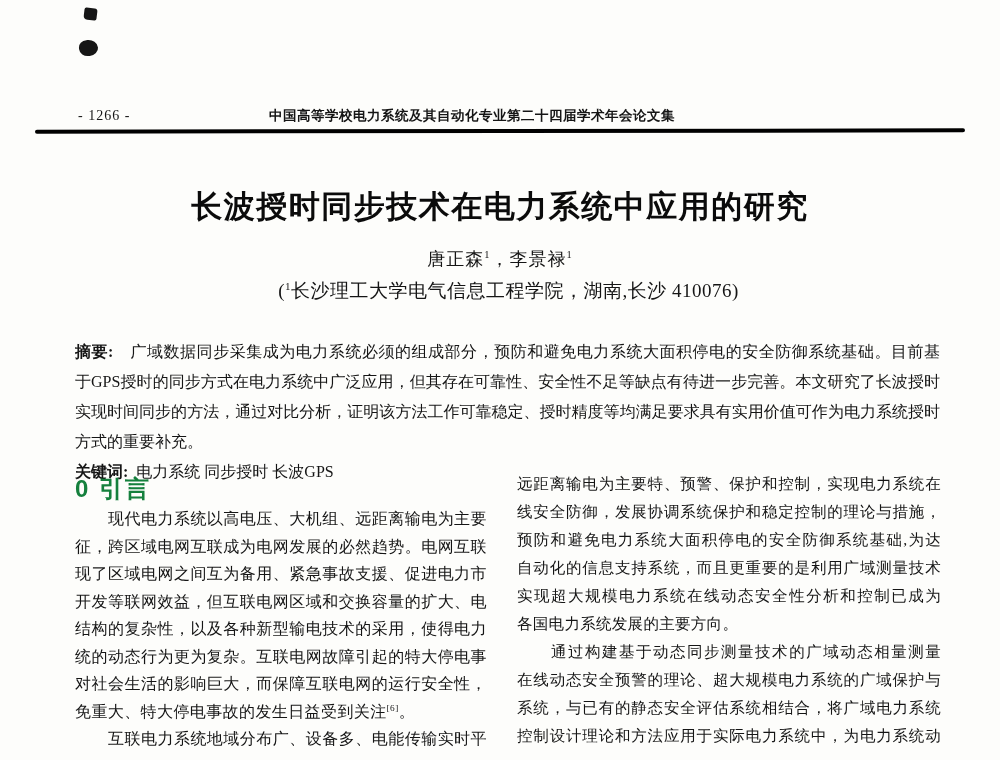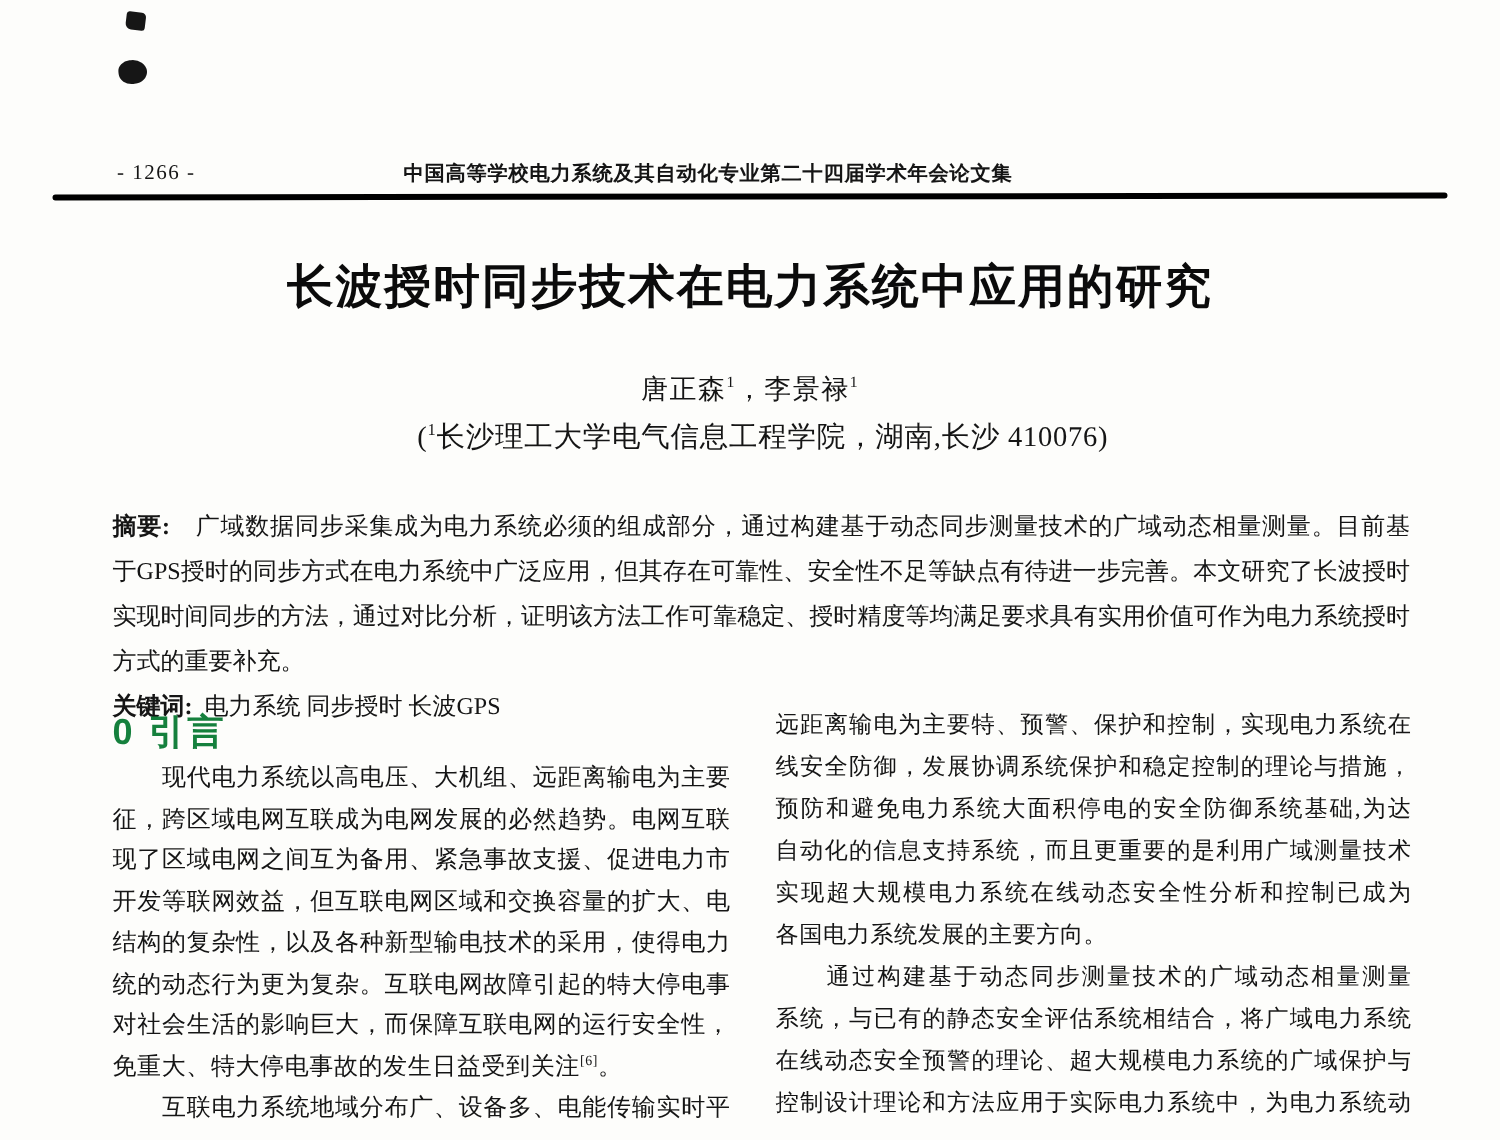--- a/index.html
+++ b/index.html
@@ -15,21 +15,21 @@
   
   .scan-mark{position:absolute;background:#161616;}
   .mark1{left:84px;top:8px;width:13px;height:12px;border-radius:2px 3px 2px 4px;transform:rotate(7deg);}
   .mark2{left:79px;top:40px;width:19px;height:16px;border-radius:45% 55% 50% 50%;transform:rotate(-6deg);}
   
   .header{position:absolute;left:0;top:107px;width:900px;height:22px;}
   .pagenum{position:absolute;left:78px;top:1px;font-size:14px;letter-spacing:1px;}
   .header-title{position:absolute;left:0;right:0;text-align:center;font-size:13.5px;font-weight:bold;letter-spacing:0.5px;padding-left:44px;}
   .rule{position:absolute;left:35px;top:129px;width:930px;height:4px;background:#000;border-radius:2px;transform:rotate(-0.08deg);}
   
-  .title{position:absolute;left:0;right:0;top:170px;margin:0;text-align:center;
+  .title{position:absolute;left:0;right:0;top:170px;margin:16px;text-align:center;
     font-family:"Liberation Sans","DejaVu Sans",sans-serif;
     font-size:31px;font-weight:bold;letter-spacing:1.5px;color:#0b0b0b;}
   .authors{position:absolute;left:0;right:0;top:247px;text-align:center;font-size:18px;letter-spacing:1px;}
   .affiliation{position:absolute;left:0;right:0;top:278px;text-align:center;font-size:19px;letter-spacing:0.5px;padding-left:17px;}
   sup{font-size:0.58em;vertical-align:super;line-height:0;}
   
   .abstract{position:absolute;left:75px;top:337px;width:865px;font-size:16px;}
   .abstract .bline{height:30px;line-height:30px;}
   .b{font-weight:bold;}
   
@@ -62,21 +62,21 @@
   </div>
   <div class="rule"></div>
 
   <h1 class="title">长波授时同步技术在电力系统中应用的研究</h1>
 
   <div class="authors"><span>唐正森</span><sup>1</sup><span>，</span><span>李景禄</span><sup>1</sup></div>
 
   <div class="affiliation"><span>(</span><sup>1</sup><span>长沙理工大学电气信息工程学院，湖南,长沙 410076)</span></div>
 
   <div class="abstract">
-    <div class="bline"><span class="b">摘要:</span><span>　广域数据同步采集成为电力系统必须的组成部分，通过构建基于动态同步测量技术的广域动态相量测量。目前基</span></div>
+    <div class="bline"><span class="b">摘要:</span><span>　广域数据同步采集成为电力系统必须的组成部分，预防和避免电力系统大面积停电的安全防御系统基础。目前基</span></div>
     <div>
         <div class="bline">于GPS授时的同步方式在电力系统中广泛应用，但其存在可靠性、安全性不足等缺点有待进一步完善。本文研究了长波授时</div>
         <div class="bline">实现时间同步的方法，通过对比分析，证明该方法工作可靠稳定、授时精度等均满足要求具有实用价值可作为电力系统授时</div>
         <div class="bline end"><span>方式的重要补充。</span></div>
       </div>
     <div class="bline kw"><span class="b">关键词:</span><span class="kwsp"></span><span>电力系统 同步授时 长波GPS</span></div>
   </div>
 
   <div class="col left">
     <div class="secheading">0 引言</div>
@@ -95,19 +95,19 @@
 
   <div class="col right">
     <div>
         <div class="bline">远距离输电为主要特、预警、保护和控制，实现电力系统在</div>
         <div class="bline">线安全防御，发展协调系统保护和稳定控制的理论与措施，</div>
         <div class="bline">预防和避免电力系统大面积停电的安全防御系统基础,为达</div>
         <div class="bline">自动化的信息支持系统，而且更重要的是利用广域测量技术</div>
         <div class="bline">实现超大规模电力系统在线动态安全性分析和控制已成为</div>
         <div class="bline end"><span>各国电力系统发展的主要方向。</span></div>
         <div class="bline">　　通过构建基于动态同步测量技术的广域动态相量测量</div>
+        <div class="bline">在线动态安全预警的理论、超大规模电力系统的广域保护与</div>
         <div class="bline">系统，与已有的静态安全评估系统相结合，将广域电力系统</div>
-        <div class="bline">在线动态安全预警的理论、超大规模电力系统的广域保护与</div>
         <div class="bline">控制设计理论和方法应用于实际电力系统中，为电力系统动</div>
       </div>
   </div>
 
 </div>
 
 </body></html>

